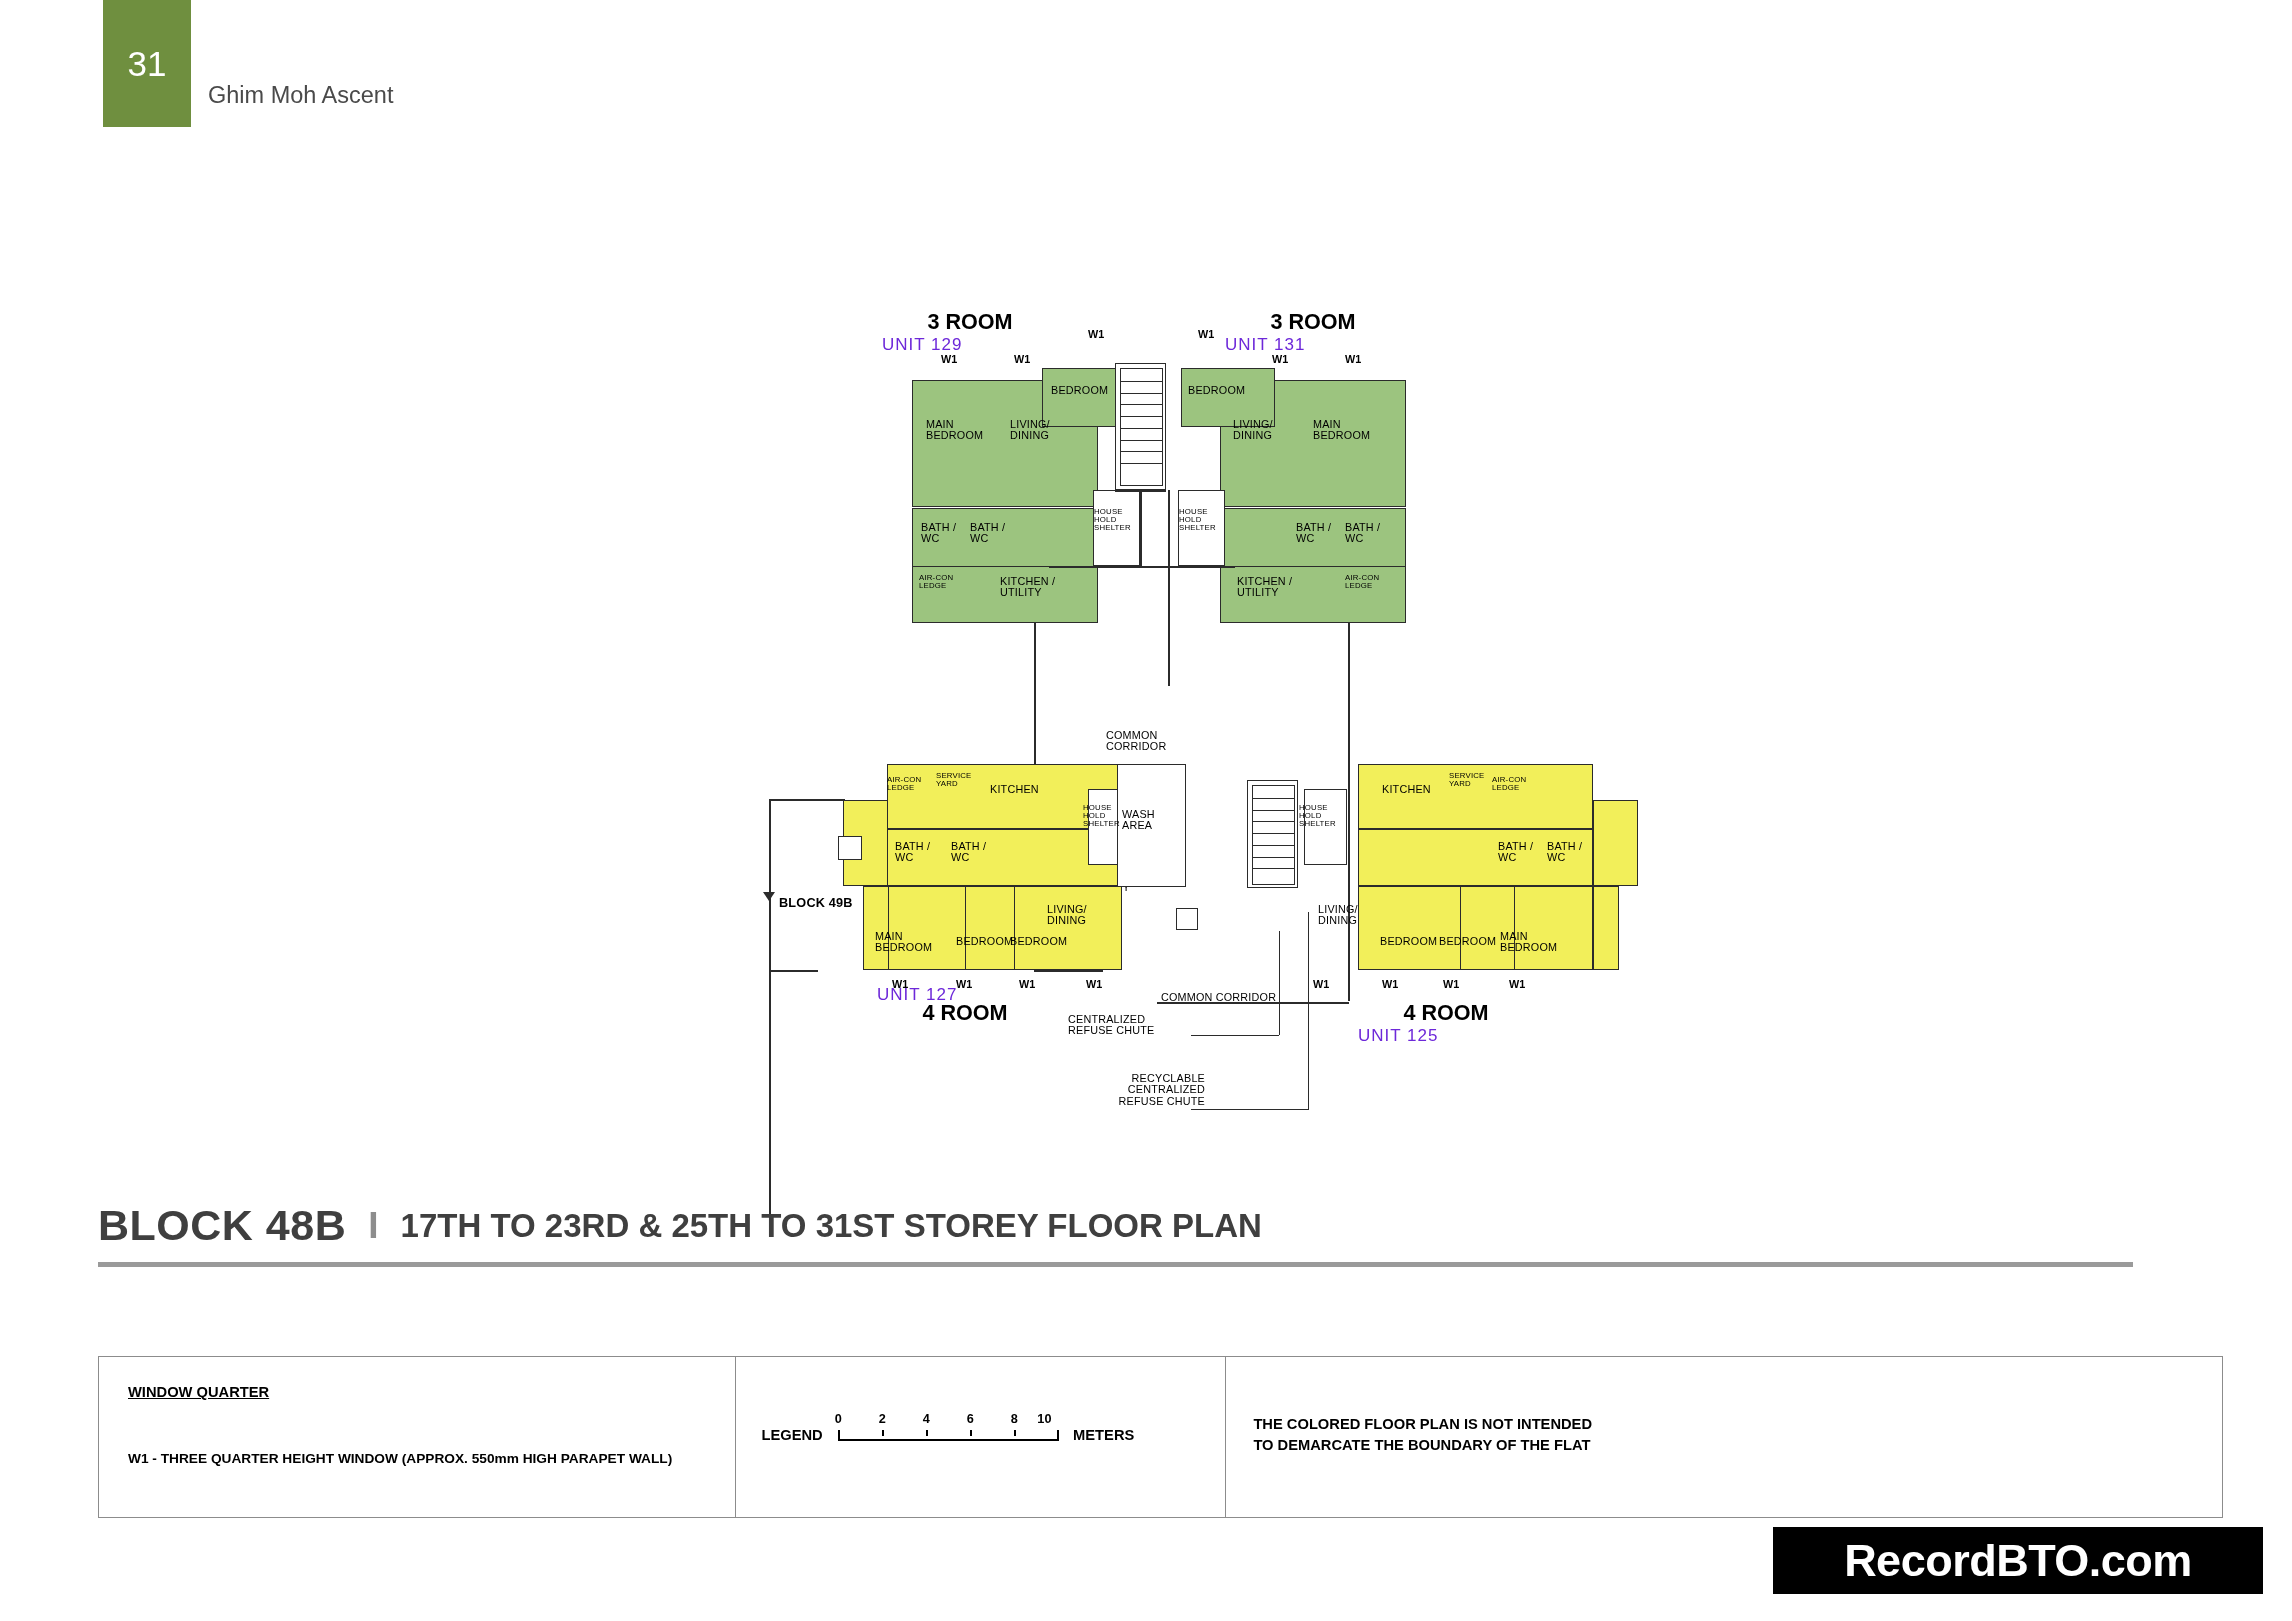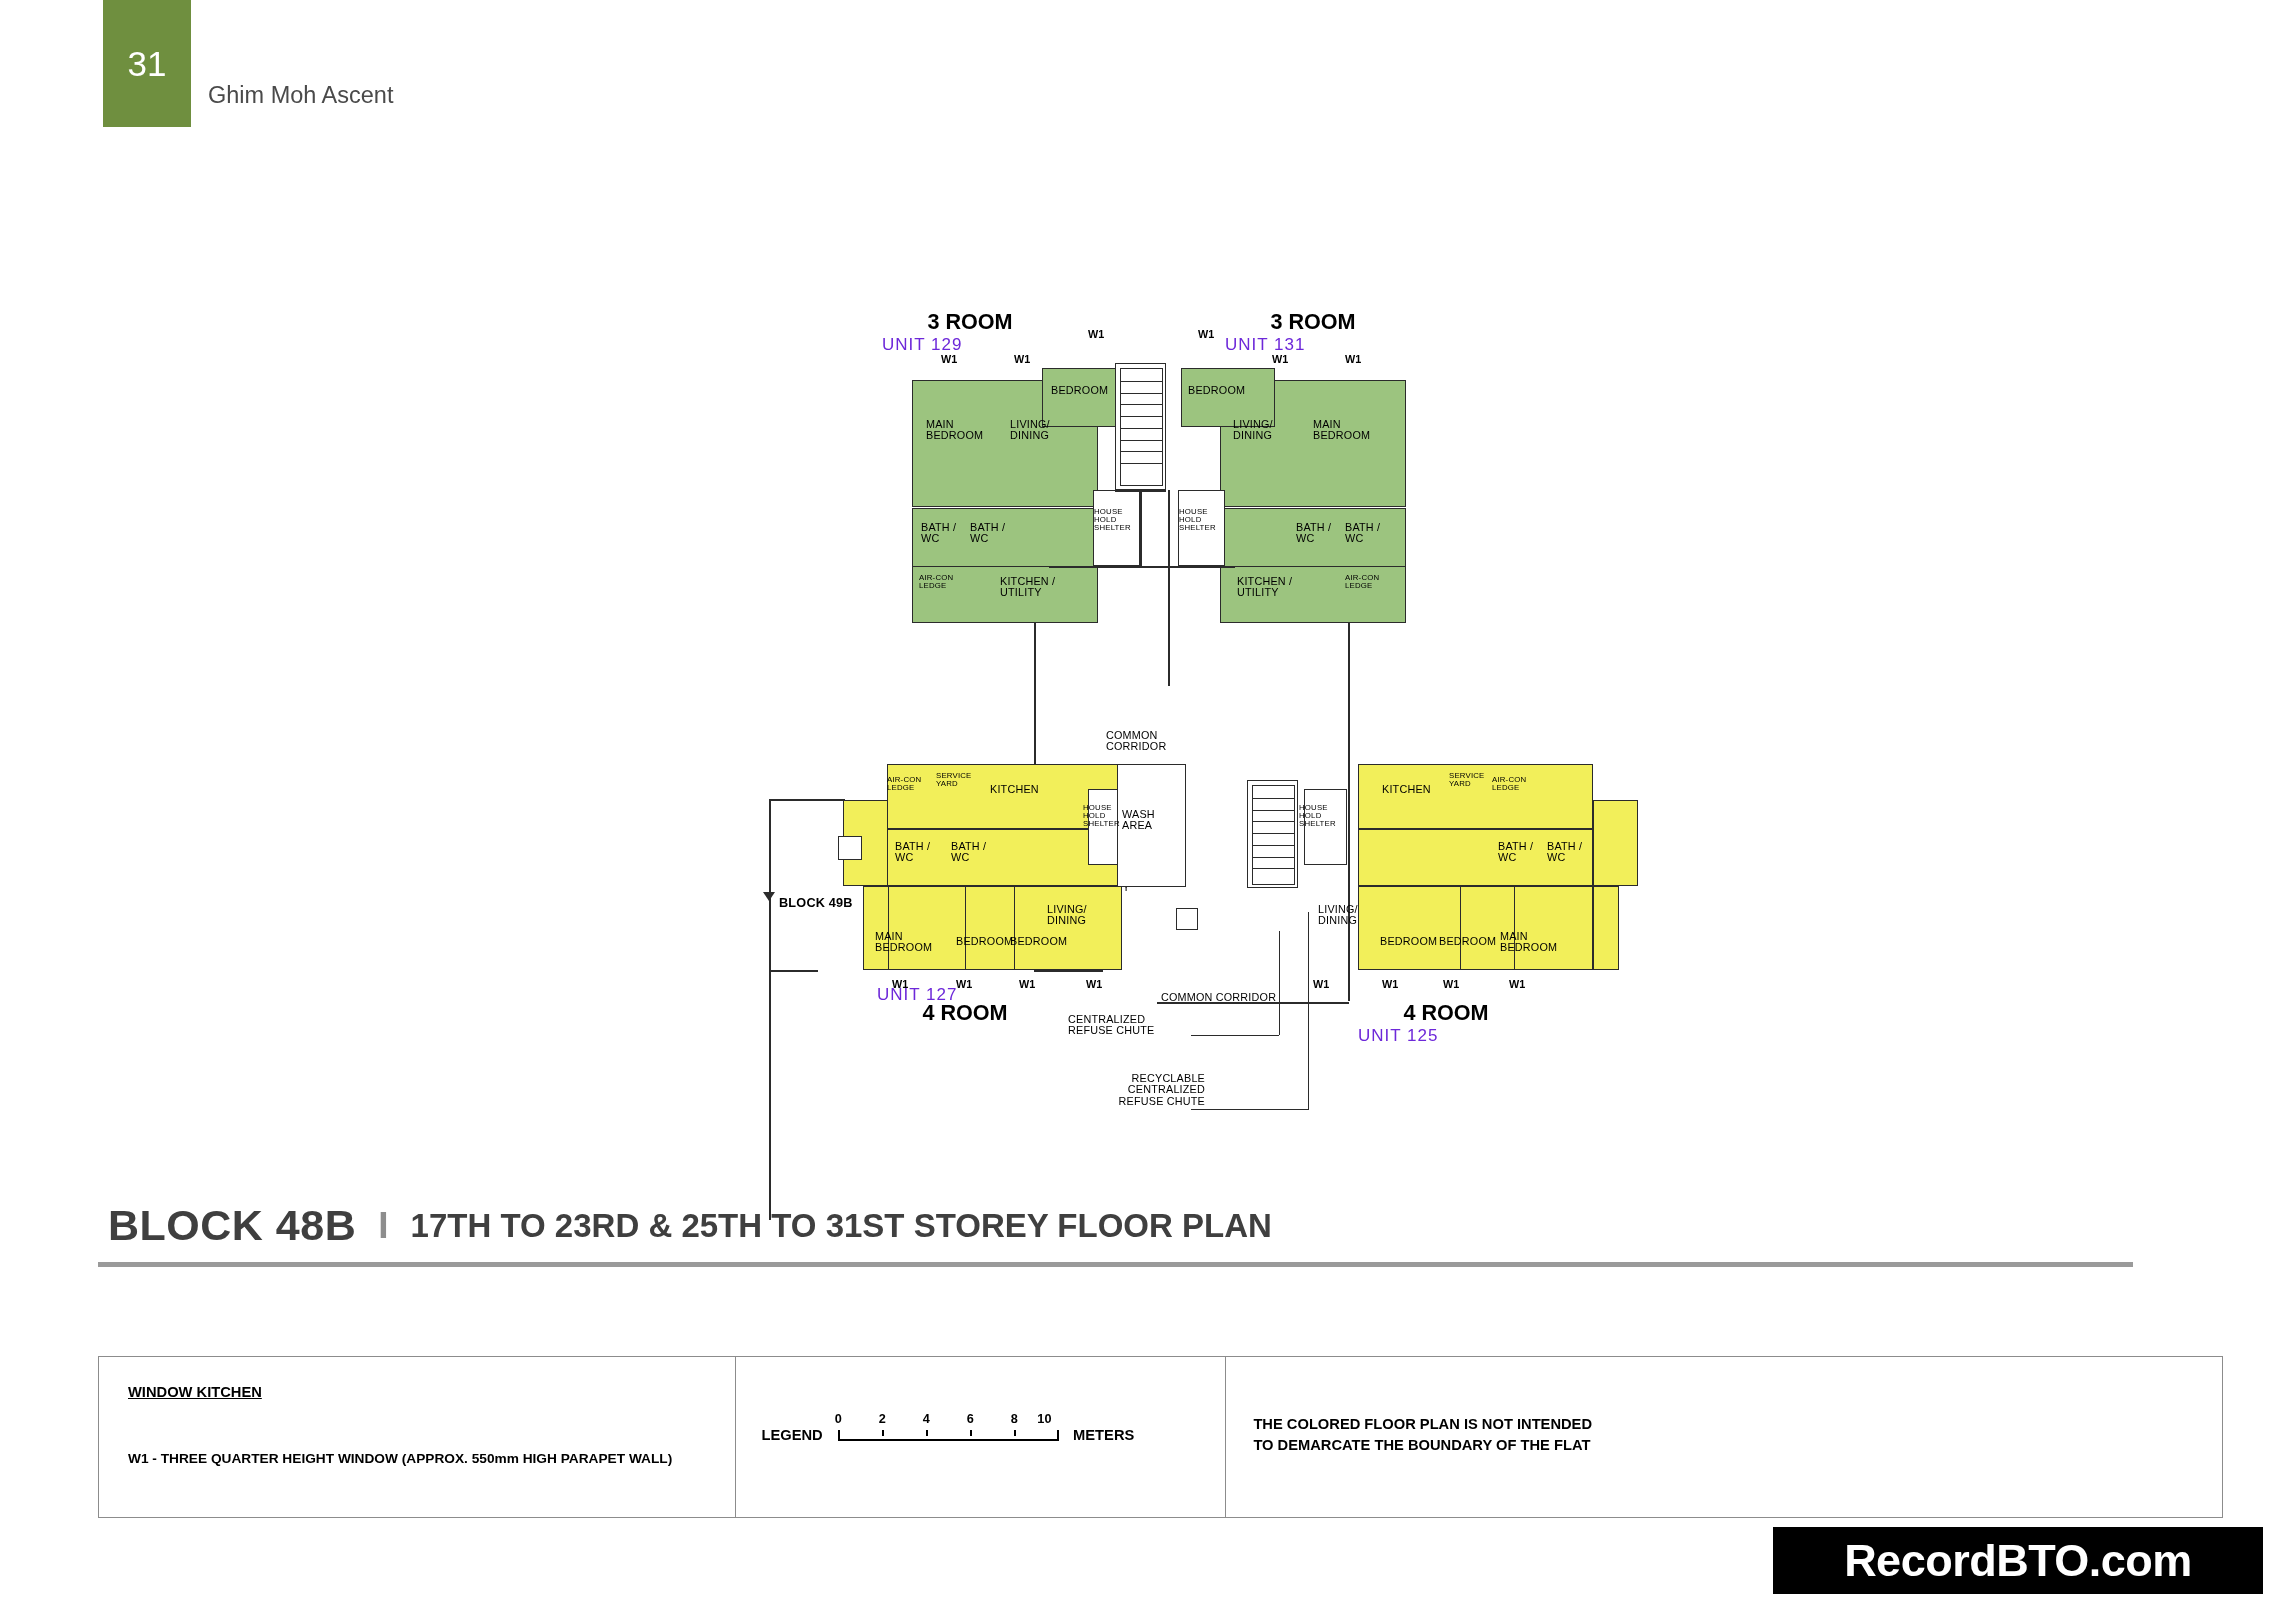--- a/index.html
+++ b/index.html
@@ -42,21 +42,21 @@
   .hl-thin{height:1px;}
   .vl-thin{width:1px;}
 
   .wlbl{position:absolute;font-size:10.8px;font-weight:bold;color:#000;}
 
   
   .stair{position:absolute;border:1.5px solid #2b2b2b;background:#fff;}
   .stair i{position:absolute;left:0;width:100%;height:1px;background:#2b2b2b;}
 
   
-  #block-title{position:absolute;left:108px;top:1201px;width:2098px;}
+  #block-title{position:absolute;left:98px;top:1201px;width:2098px;}
   #block-title .t1{font-size:43px;font-weight:bold;color:#3f3f3f;letter-spacing:0.5px;display:inline-block;vertical-align:middle;}
   #block-title .bar{display:inline-block;vertical-align:middle;font-size:37px;font-weight:bold;color:#8d8d8d;margin:0 17.6px;}
   #block-title .t2{font-size:33px;font-weight:bold;color:#3f3f3f;display:inline-block;vertical-align:middle;}
   #title-rule{position:absolute;left:98px;top:1262px;width:2035px;height:4.9px;background:#9a9a9a;}
 
   
   #legend{position:absolute;left:98px;top:1356px;width:2125px;height:162px;border:1.5px solid #8c8c8c;box-sizing:border-box;display:flex;}
   #legend > div{box-sizing:border-box;position:relative;}
   .cell-sep{border-right:1.5px solid #8c8c8c;}
   .c1{width:637px;padding:27.4px 0 0 29px;}
@@ -258,21 +258,21 @@
 
 <div id="block-title">
   <span class="t1">BLOCK 48B</span>
   <span class="bar">I</span>
   <span class="t2">17TH TO 23RD &amp; 25TH TO 31ST STOREY FLOOR PLAN</span>
 </div>
 <div id="title-rule"></div>
 
 <div id="legend">
   <div class="c1 cell-sep">
-    <div class="lg-title">WINDOW KITCHEN</div>
+    <div class="lg-title">WINDOW QUARTER</div>
     <div class="lg-line">W1 - THREE QUARTER HEIGHT WINDOW  (APPROX. 550mm HIGH PARAPET WALL)</div>
   </div>
 
 
   <div class="c3 cell-sep">
     <div class="scale-wrap">
       <div class="scale-label">LEGEND</div>
       <div class="scale-box">
         <div class="scale-nums">
           <span style="left:0px">0</span>

